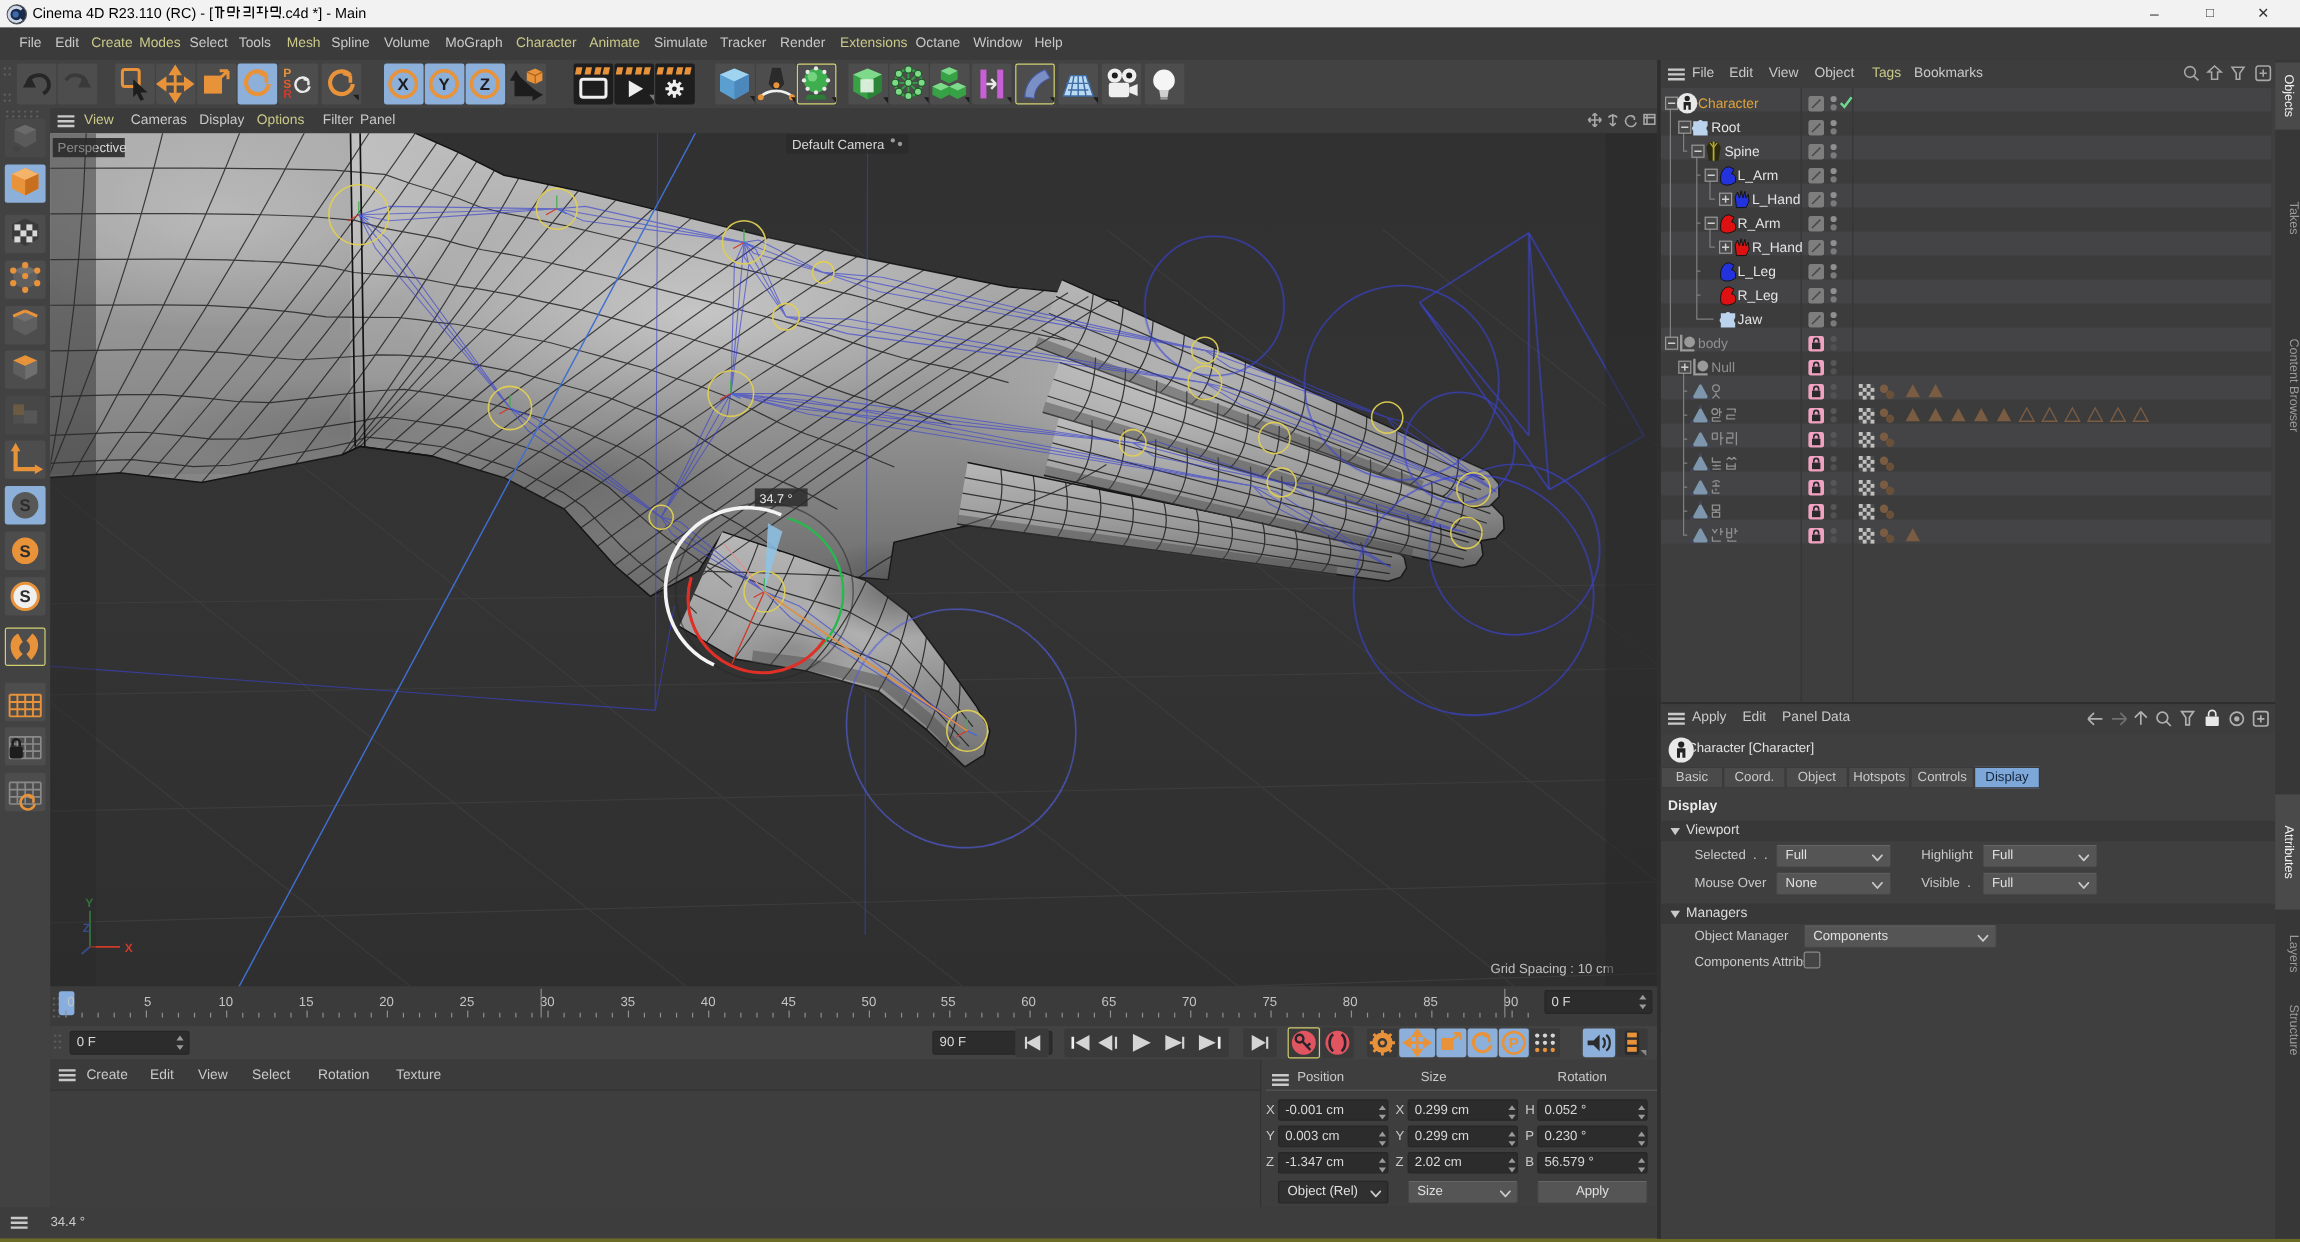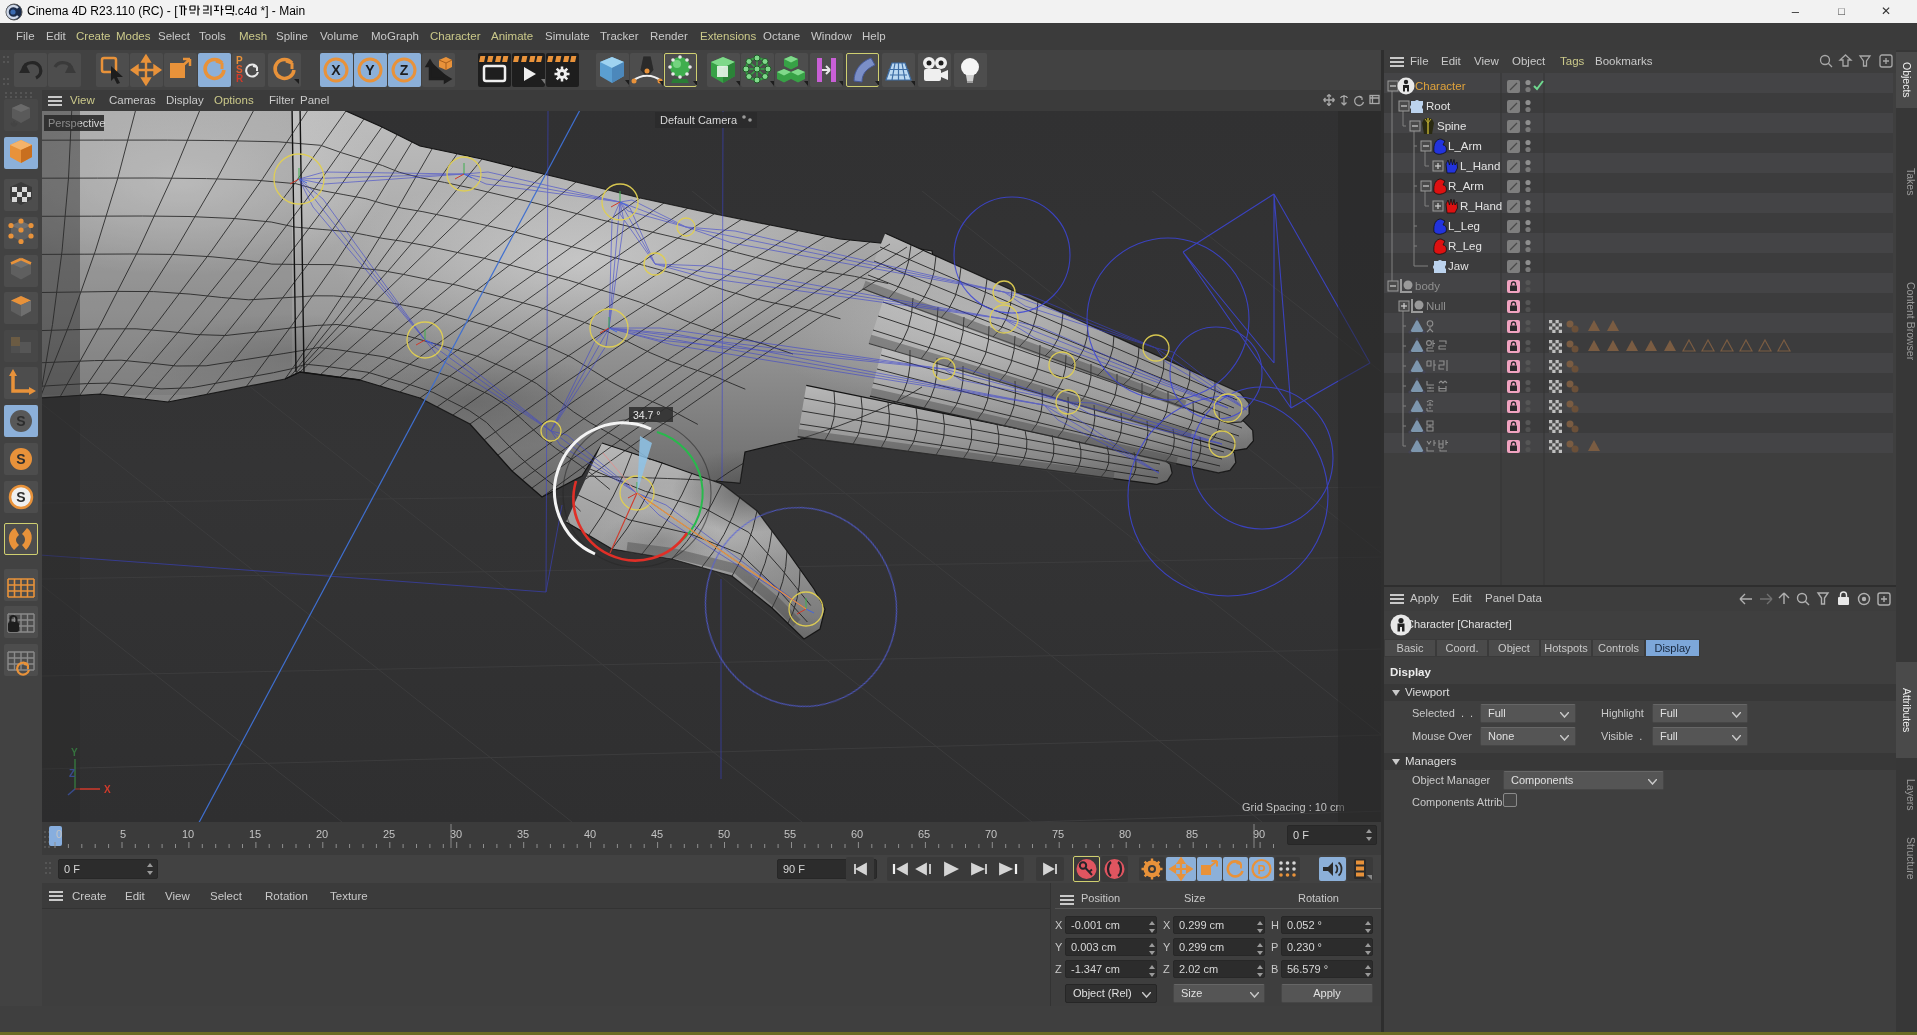--- a/index.html
+++ b/index.html
@@ -1112,20 +1112,28 @@
       </g>
     </svg>
     <div class="drop" style="left:14px;top:101px;width:92px;height:19px;background:#303030;border-color:#262626">Object (Rel)<svg width="9" height="6" style="position:absolute;right:5px;top:7px">
           <path d="M0 0 L4.5 5 L9 0" fill="none" stroke="#c9c9c9" stroke-width="1.5"></path>
         </svg></div>
     <div class="drop" style="left:122px;top:101px;width:92px;height:19px">Size<svg width="9" height="6" style="position:absolute;right:5px;top:7px">
           <path d="M0 0 L4.5 5 L9 0" fill="none" stroke="#c9c9c9" stroke-width="1.5"></path>
         </svg></div>
     <div class="drop" style="left:230px;top:101px;width:92px;height:19px;text-align:center;padding-left:0">Apply</div>
   </div>
+  <div class="abs" id="statusbar">
+    <svg width="18" height="12" style="position:absolute;left:8px;top:7px">
+        <g stroke="#c9c9c9" stroke-width="2">
+          <path d="M1 2 L15 2 M1 6 L15 6 M1 10 L15 10"></path>
+        </g>
+      </svg>
+    <span style="position:absolute;left:42px;top:7px">34.4 °</span>
+  </div>
   <div class="abs" id="oliveline"></div>
   <div class="abs" style="left:1381px;top:50px;width:3px;height:982px;background:#2e2e2e"></div>
   <div class="abs" id="rightpanel">
     <div id="ommenu">
       <svg width="18" height="12" style="position:absolute;left:5px;top:6px">
           <g stroke="#c9c9c9" stroke-width="2">
             <path d="M1 2 L15 2 M1 6 L15 6 M1 10 L15 10"></path>
           </g>
         </svg>
       <span style="position:absolute;left:26px;top:5px">File</span>

